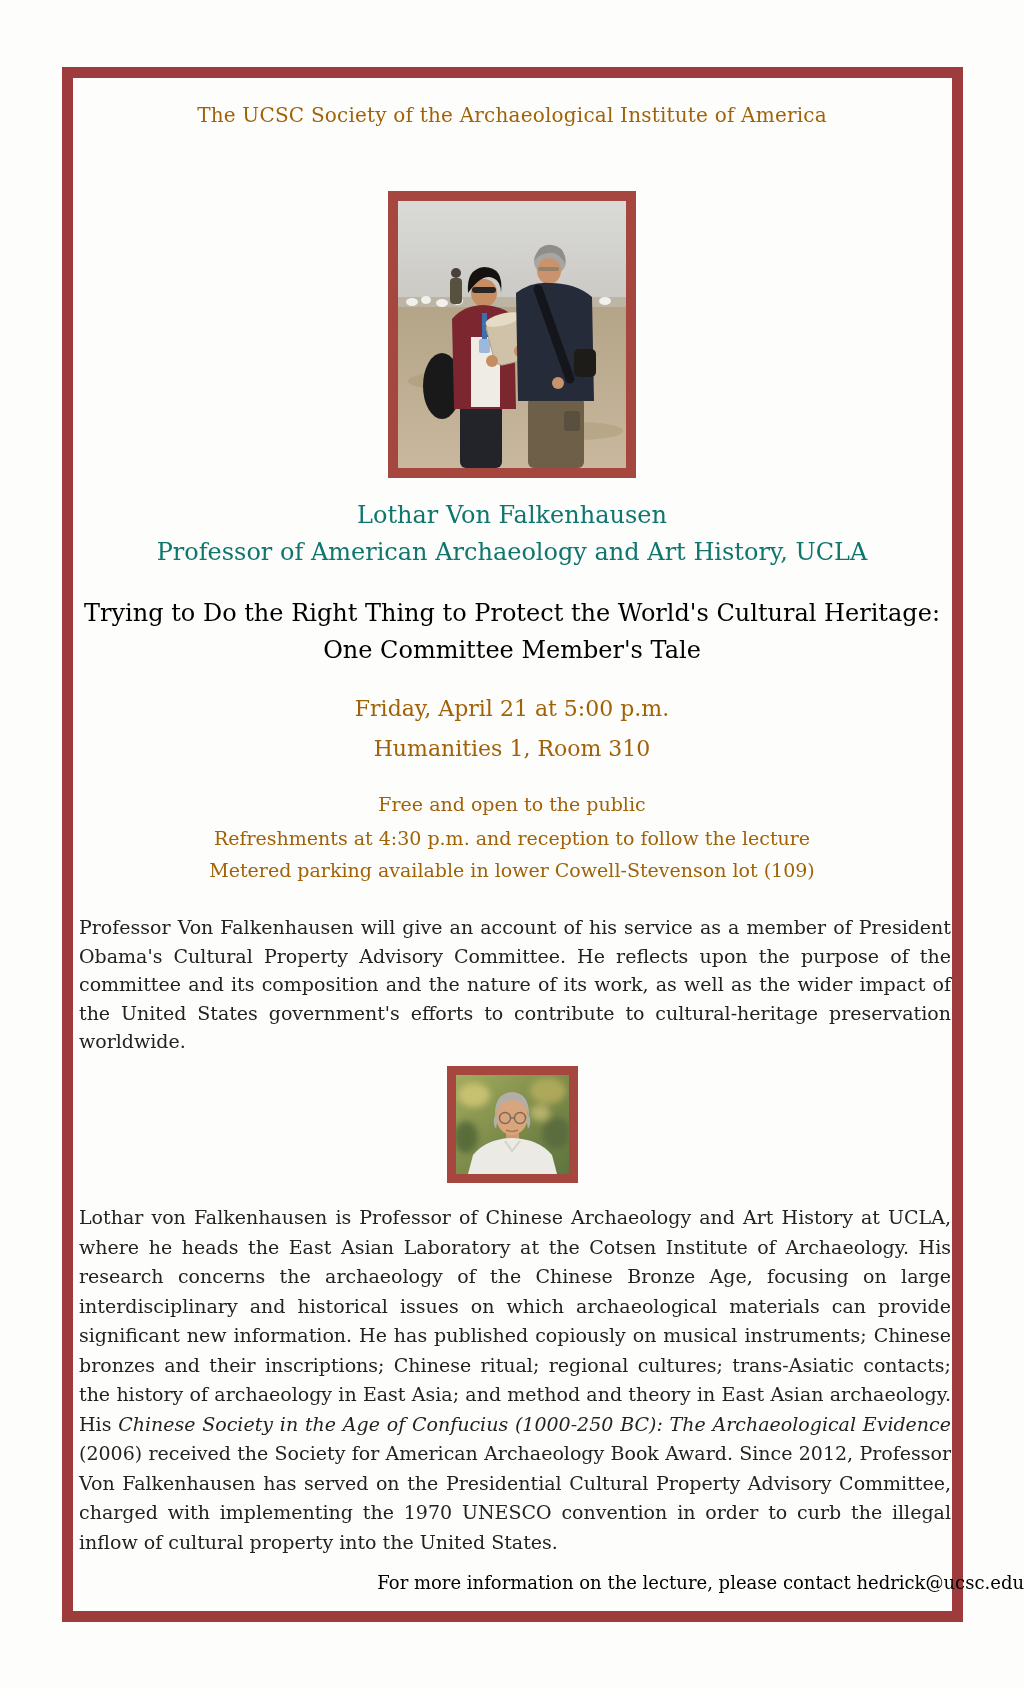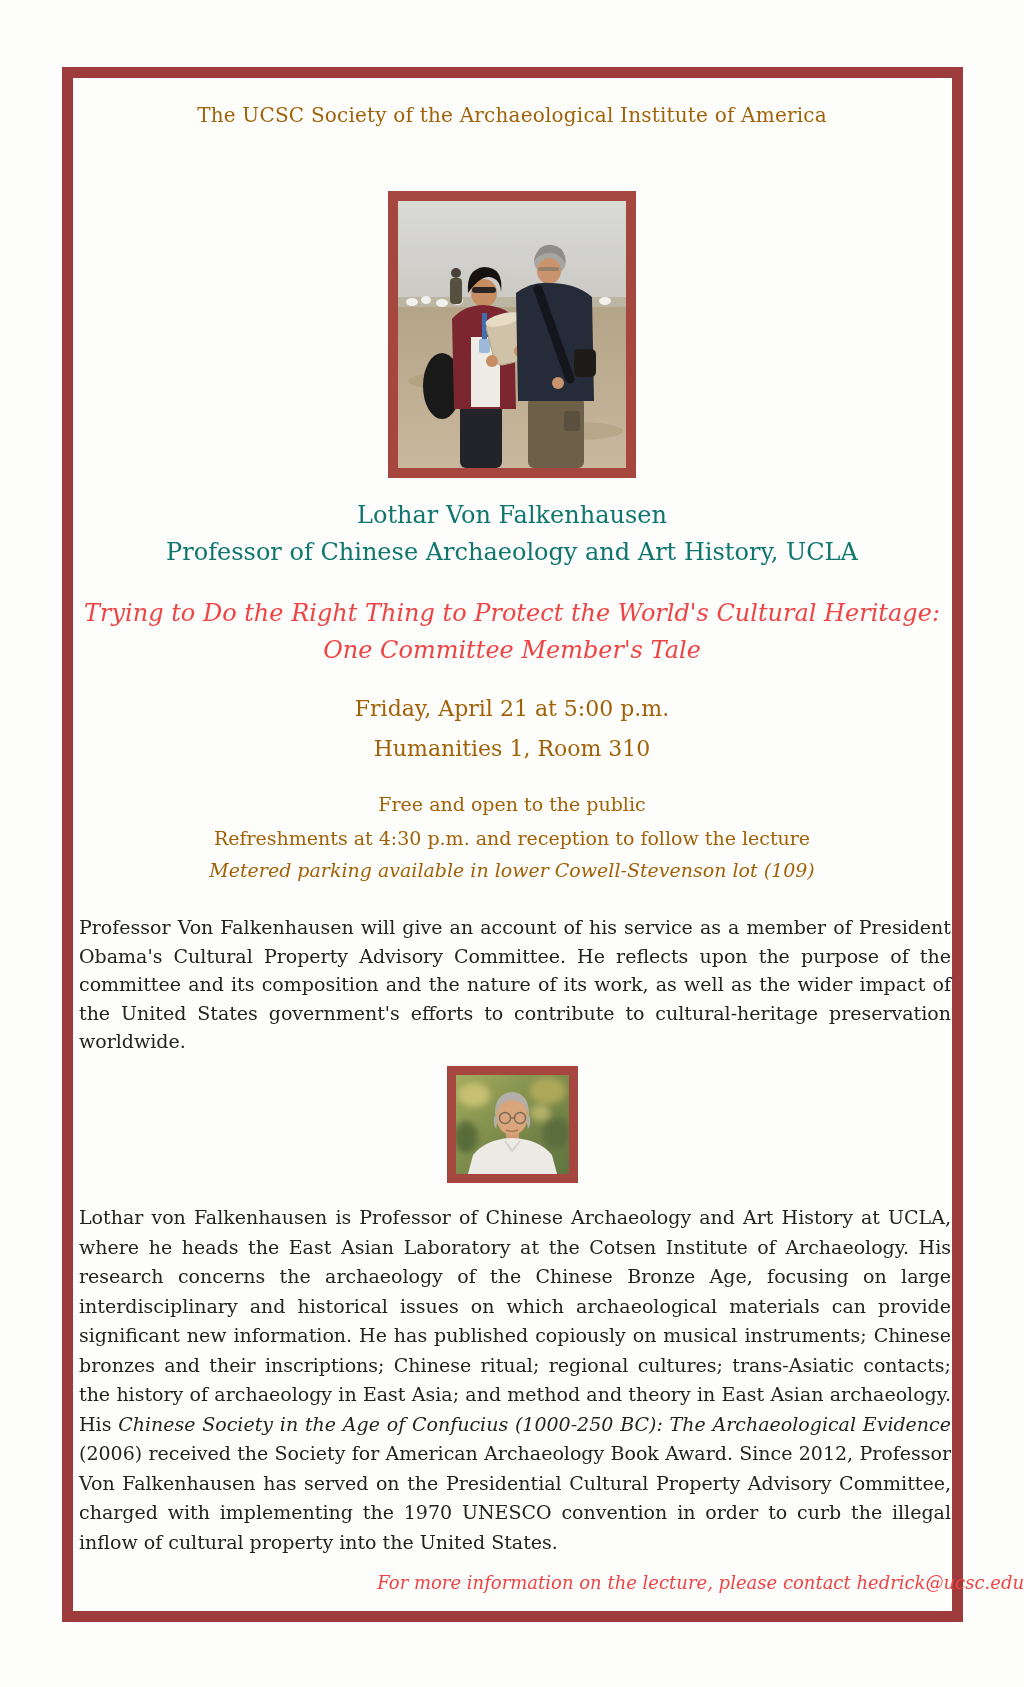--- a/index.html
+++ b/index.html
@@ -14,32 +14,32 @@
   .frame{
     position:absolute;
     left:62px;top:67px;
     width:879px;height:1533px;
     border:11px solid #9e3b3c;
     background:transparent;
   }
   .cline{position:absolute;left:0;right:0;text-align:center;white-space:nowrap;}
   .dark{color:#a16207;}
   .red{color:#0f766e;}
-  .red2{color:#ef4444;font-style:italic;}
+  .red2{color:#000000;}
   .h-top{top:103px;font-size:20px;letter-spacing:.2px;}
   .h-presents{top:138px;font-size:20px;}
   .name{top:501px;font-size:24px;}
   .prof{top:538px;font-size:24px;}
   .title1{top:599px;font-size:24px;}
   .title2{top:636px;font-size:24px;}
   .date{top:696px;font-size:22px;}
   .loc{top:736px;font-size:22px;}
   .info1{top:793px;font-size:19px;}
   .info2{top:827px;font-size:19px;}
-  .info3{top:859px;font-size:19px;font-style:italic;}
+  .info3{top:859px;font-size:19px;}
   .para{
     position:absolute;left:79px;width:872px;
     text-align:justify;
     font-size:19px;line-height:28.5px;
     margin:0;
   }
   .abstract{top:913px;}
   .bio{top:1203px;line-height:29.5px;}
   .bio .it{font-style:italic;}
   .footer{top:1572px;font-size:18px;text-align:right;}
@@ -121,21 +121,21 @@
         <rect x="140" y="66" width="21" height="4" rx="2" fill="#8a7a66" opacity="0.8"></rect>
         <path d="M118,92 Q134,80 152,82 Q178,82 194,96 L196,200 L120,200 Z" fill="#262b3a"></path>
         <path d="M140,88 L172,178" stroke="#15161b" stroke-width="9" stroke-linecap="round"></path>
         <rect x="176" y="148" width="22" height="28" rx="5" fill="#1d1c19"></rect>
         <circle cx="160" cy="182" r="6" fill="#c9946d"></circle>
       </g>
     </svg>
   </div>
 
   <div class="cline red name">Lothar Von Falkenhausen</div>
-  <div class="cline red prof">Professor of Chinese Archaeology and Art History, UCLA</div>
+  <div class="cline red prof">Professor of American Archaeology and Art History, UCLA</div>
 
   <div class="cline red2 title1">Trying to Do the Right Thing to Protect the World's Cultural Heritage:</div>
   <div class="cline red2 title2">One Committee Member's Tale</div>
 
   <div class="cline dark date">Friday, April 21 at 5:00 p.m.</div>
   <div class="cline dark loc">Humanities 1, Room 310</div>
 
   <div class="cline dark info1">Free and open to the public</div>
   <div class="cline dark info2">Refreshments at 4:30 p.m. and reception to follow the lecture</div>
   <div class="cline dark info3">Metered parking available in lower Cowell-Stevenson lot (109)</div>

